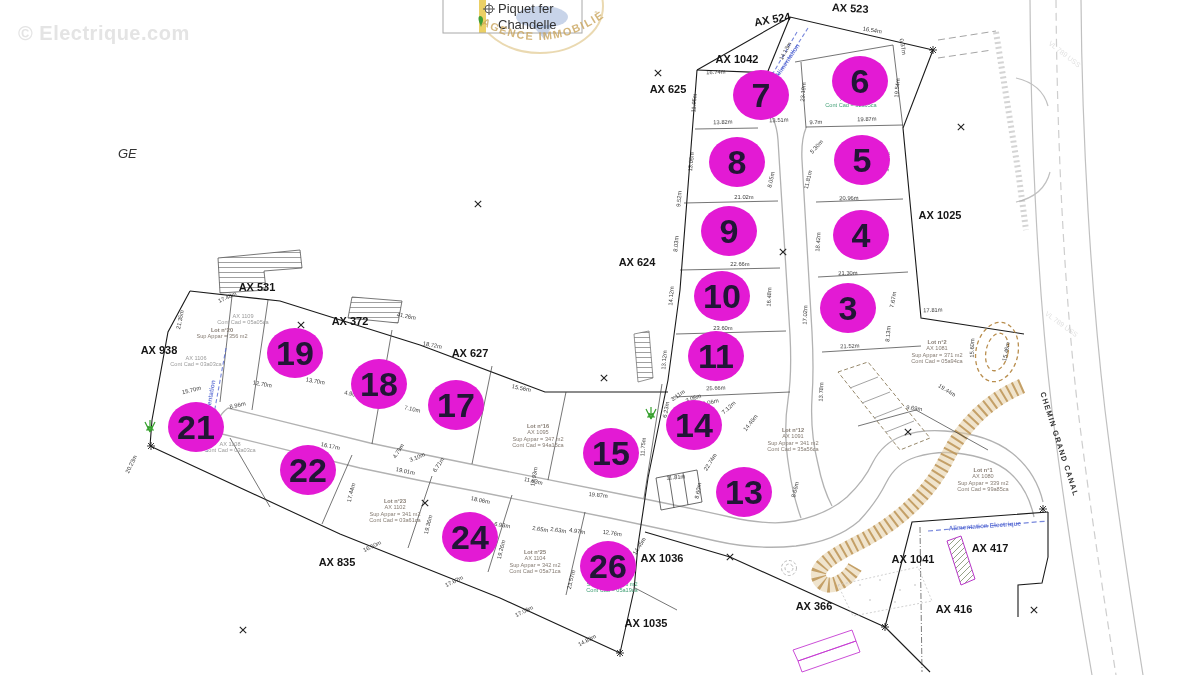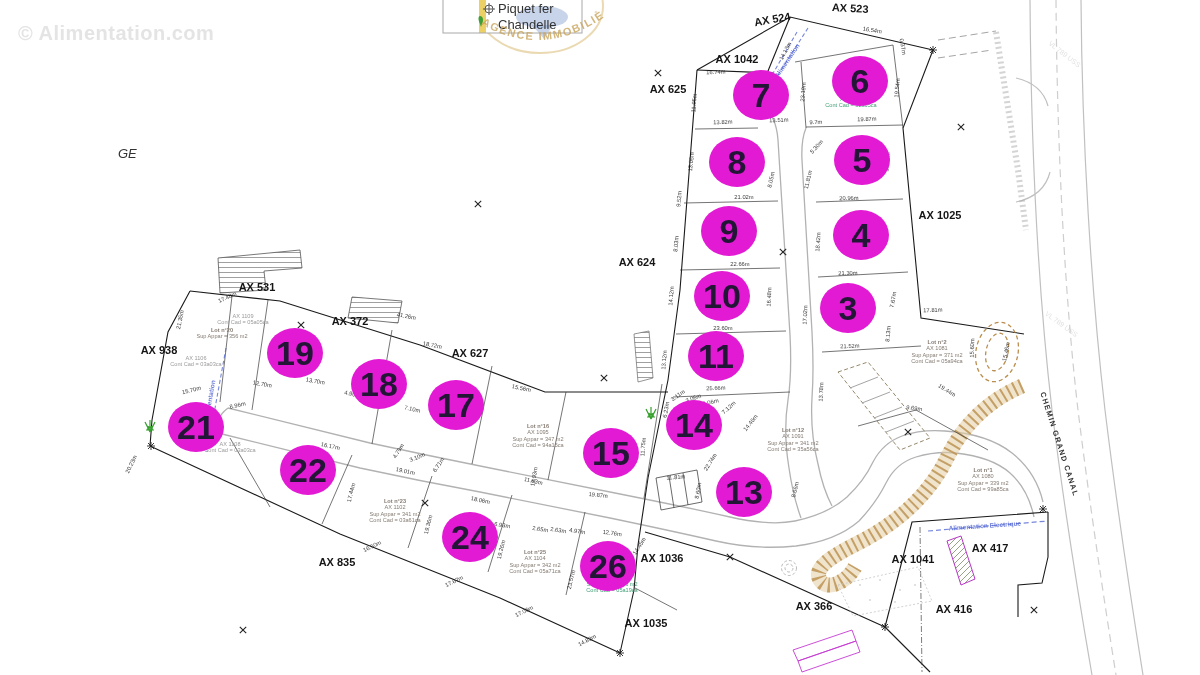--- a/index.html
+++ b/index.html
@@ -9,21 +9,21 @@
              color:#e4e4e4;letter-spacing:.5px;}
   .plan-svg{position:absolute;left:0;top:0;}
   .logo-wrap{position:absolute;left:440px;top:0;width:180px;height:60px;text-align:center;}
   text{user-select:none;}
 </style>
 </head>
 <body>
 
 <div class="stage">
 
-  <div class="watermark">© Alimentation.com</div>
+  <div class="watermark">© Electrique.com</div>
 
   <div class="logo-wrap">
     <svg width="180" height="60" viewBox="0 0 180 60">
       <ellipse cx="100" cy="6" rx="63" ry="47" fill="none" stroke="#d8b971" stroke-width="2" opacity="0.55"></ellipse>
       <rect x="3" y="0" width="139" height="33" fill="#ffffff" stroke="none"></rect>
       <ellipse cx="102" cy="17" rx="26" ry="11" fill="#92a9d4" opacity="0.5"></ellipse>
       <path d="M 92,25 L 104,39 L 113,25 Z" fill="#92a9d4" opacity="0.5"></path>
       <rect x="39" y="0" width="7" height="33" fill="#e8c84a" opacity="0.85"></rect>
       <rect x="3" y="-2" width="139" height="35" fill="none" stroke="#a8a8a8" stroke-width="1"></rect>
       <g stroke="#555" stroke-width="1" fill="none">

